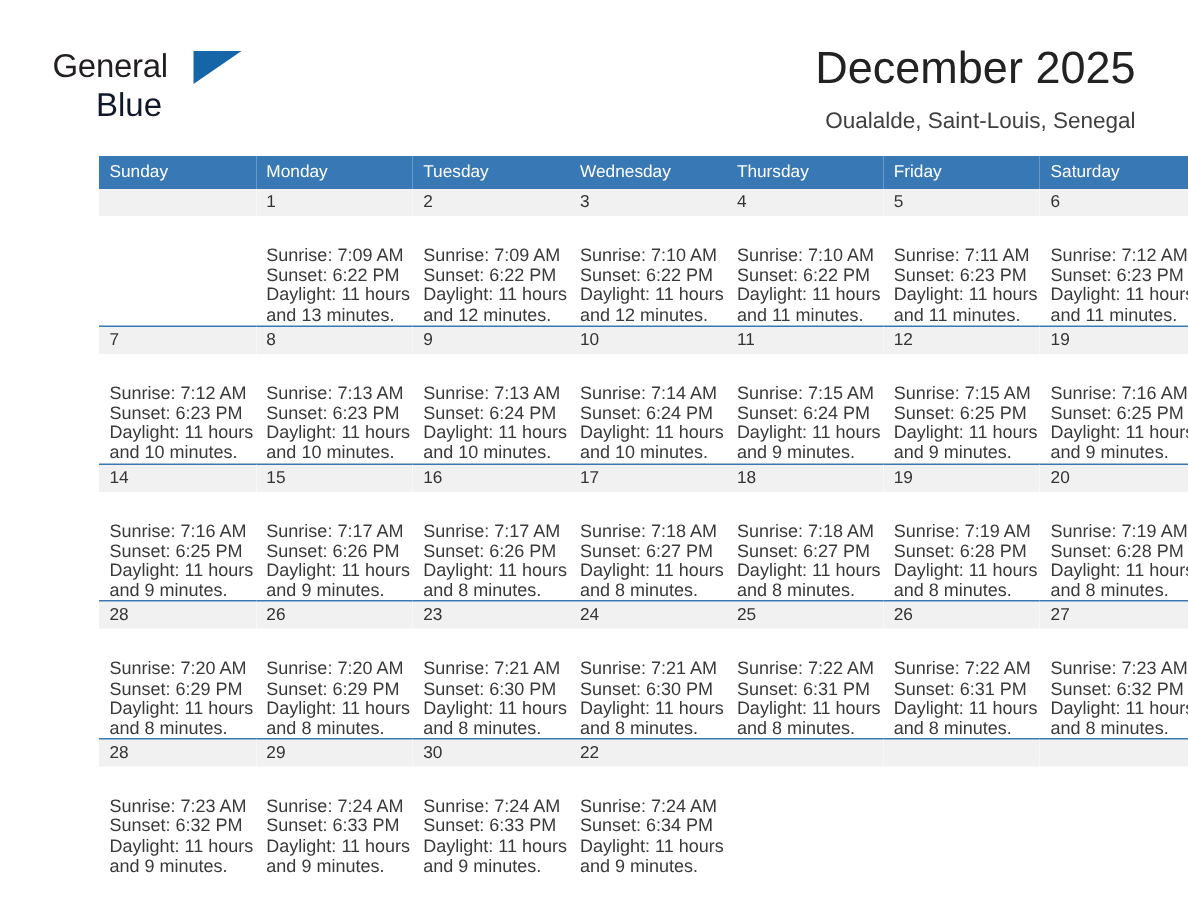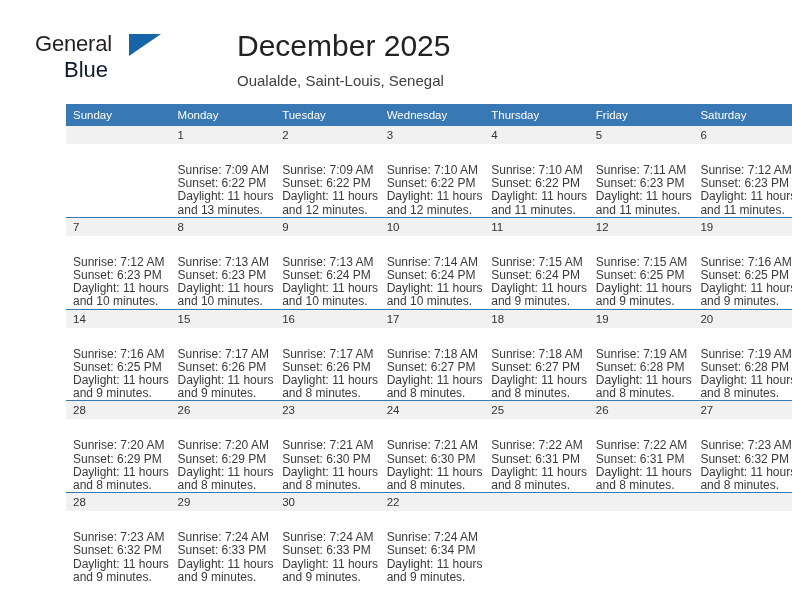--- a/index.html
+++ b/index.html
@@ -58,20 +58,21 @@
     width: 0;
     height: 0;
     border-left: 32px solid #1565a8;
     border-bottom: 22px solid transparent;
   }
 
   .title-block {
     position: absolute;
     right: 35px;
     top: 28px;
+    text-align: right;
     width: 520px;
   }
   .cal-title {
     font-size: 30px;
     font-weight: normal;
     color: #222222;
     line-height: 36px;
     white-space: nowrap;
   }
   .cal-subtitle {

